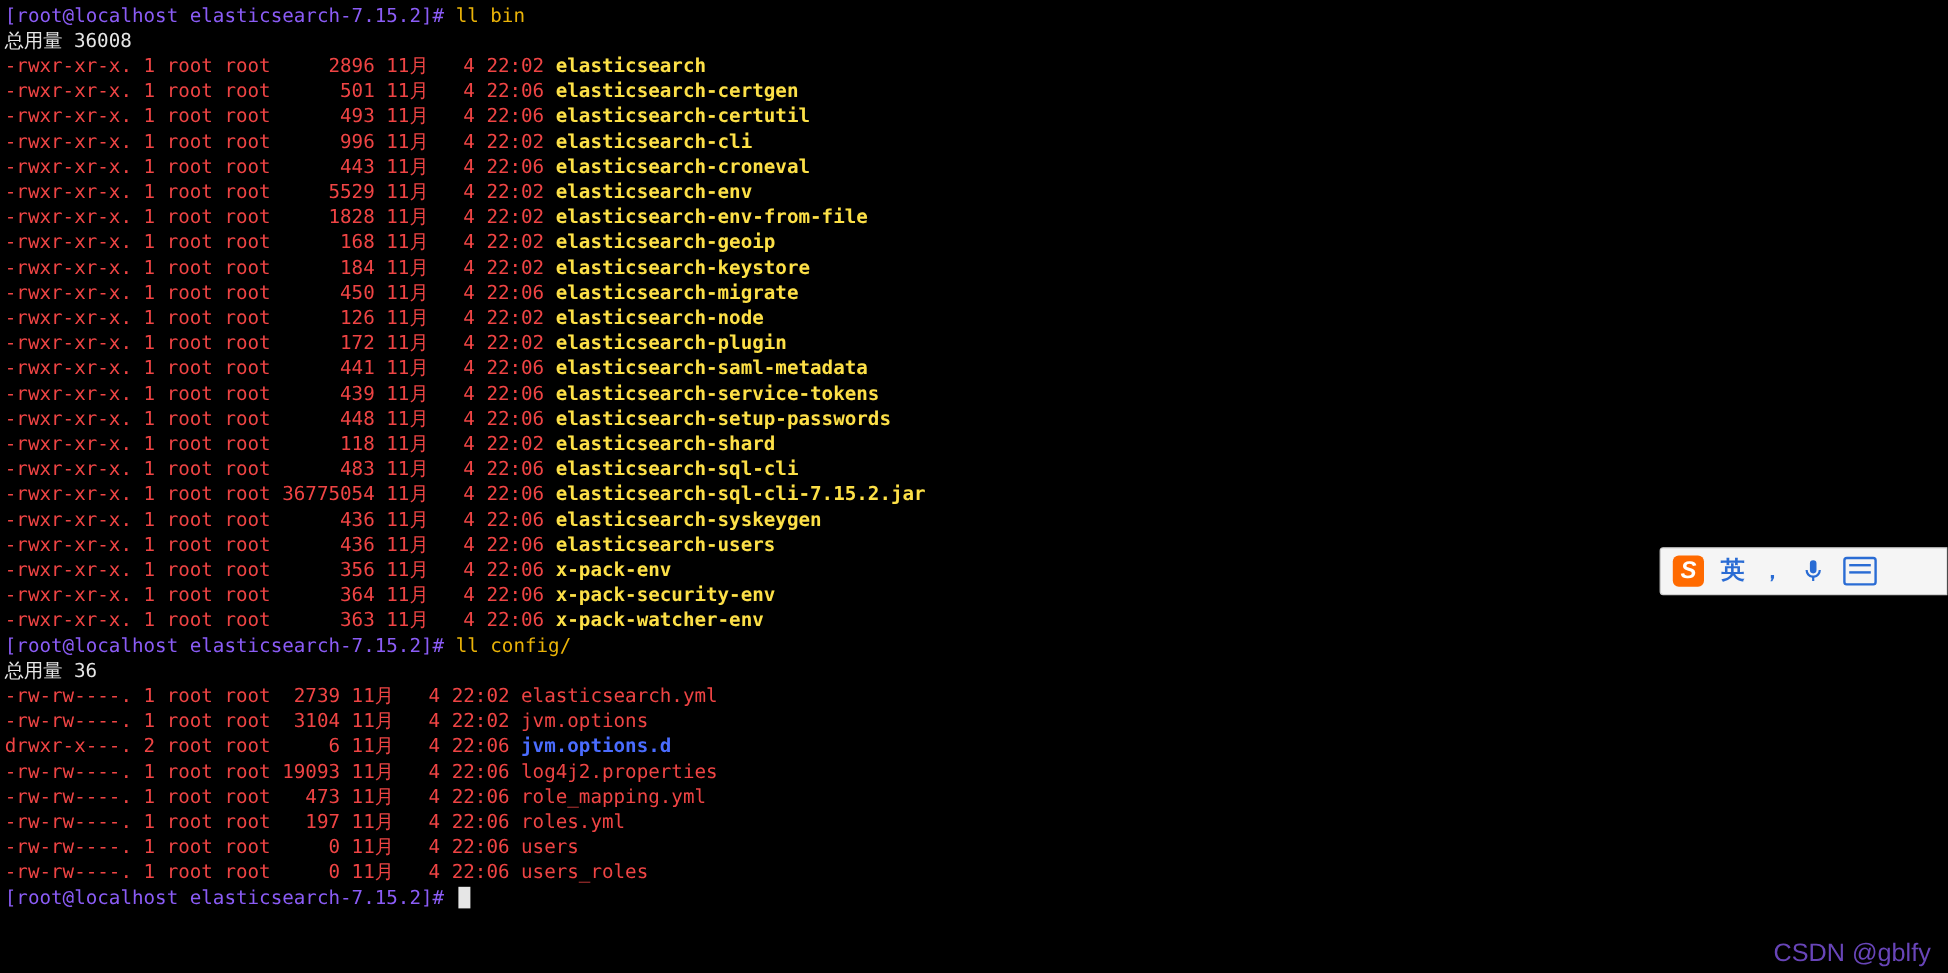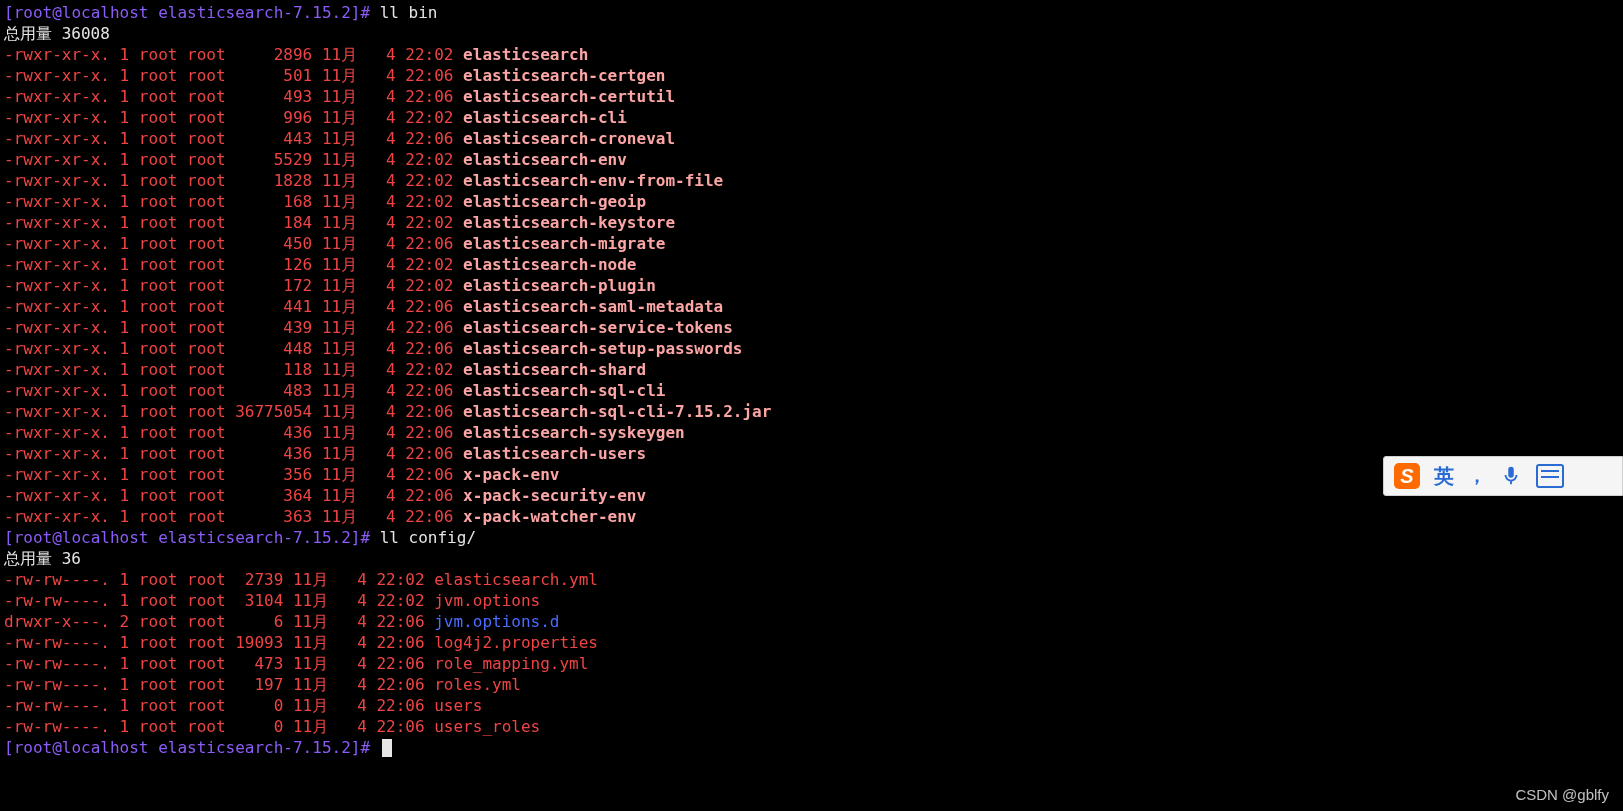--- a/index.html
+++ b/index.html
@@ -13,39 +13,39 @@
     width: 1623px;
     height: 811px;
     overflow: hidden;
     position: relative;
   }
   .terminal {
     padding: 2px 4px;
     white-space: pre;
   }
   .prompt { color: #8b5cf6; }
-  .cmd { color: #e5e5e5; }
-  .exec { color: #fca5a5; font-weight: bold; }
-  .dir  { color: #4a6cff; font-weight: normal; text-align: center; }
+  .cmd { color: #eab308; }
+  .exec { color: #fde047; font-weight: bold; }
+  .dir  { color: #4a6cff; font-weight: bold; text-align: center; }
   .plain { color: #ef4444; }
   .cursor {
     display: inline-block;
     width: 10px;
     height: 18px;
     background: #e6e6e6;
     vertical-align: text-bottom;
     margin-left: 2px;
   }
   .watermark {
     position: absolute;
     bottom: 6px;
     right: 14px;
-    color: #ffffff;
+    color: #8b5cf6;
     font-family: sans-serif;
-    font-size: 15px;
+    font-size: 21px;
     opacity: 0.75;
   }
   
   .ime {
     position: absolute;
     right: 0;
     top: 456px;
     width: 240px;
     height: 40px;
     background: #f5f5f5;

